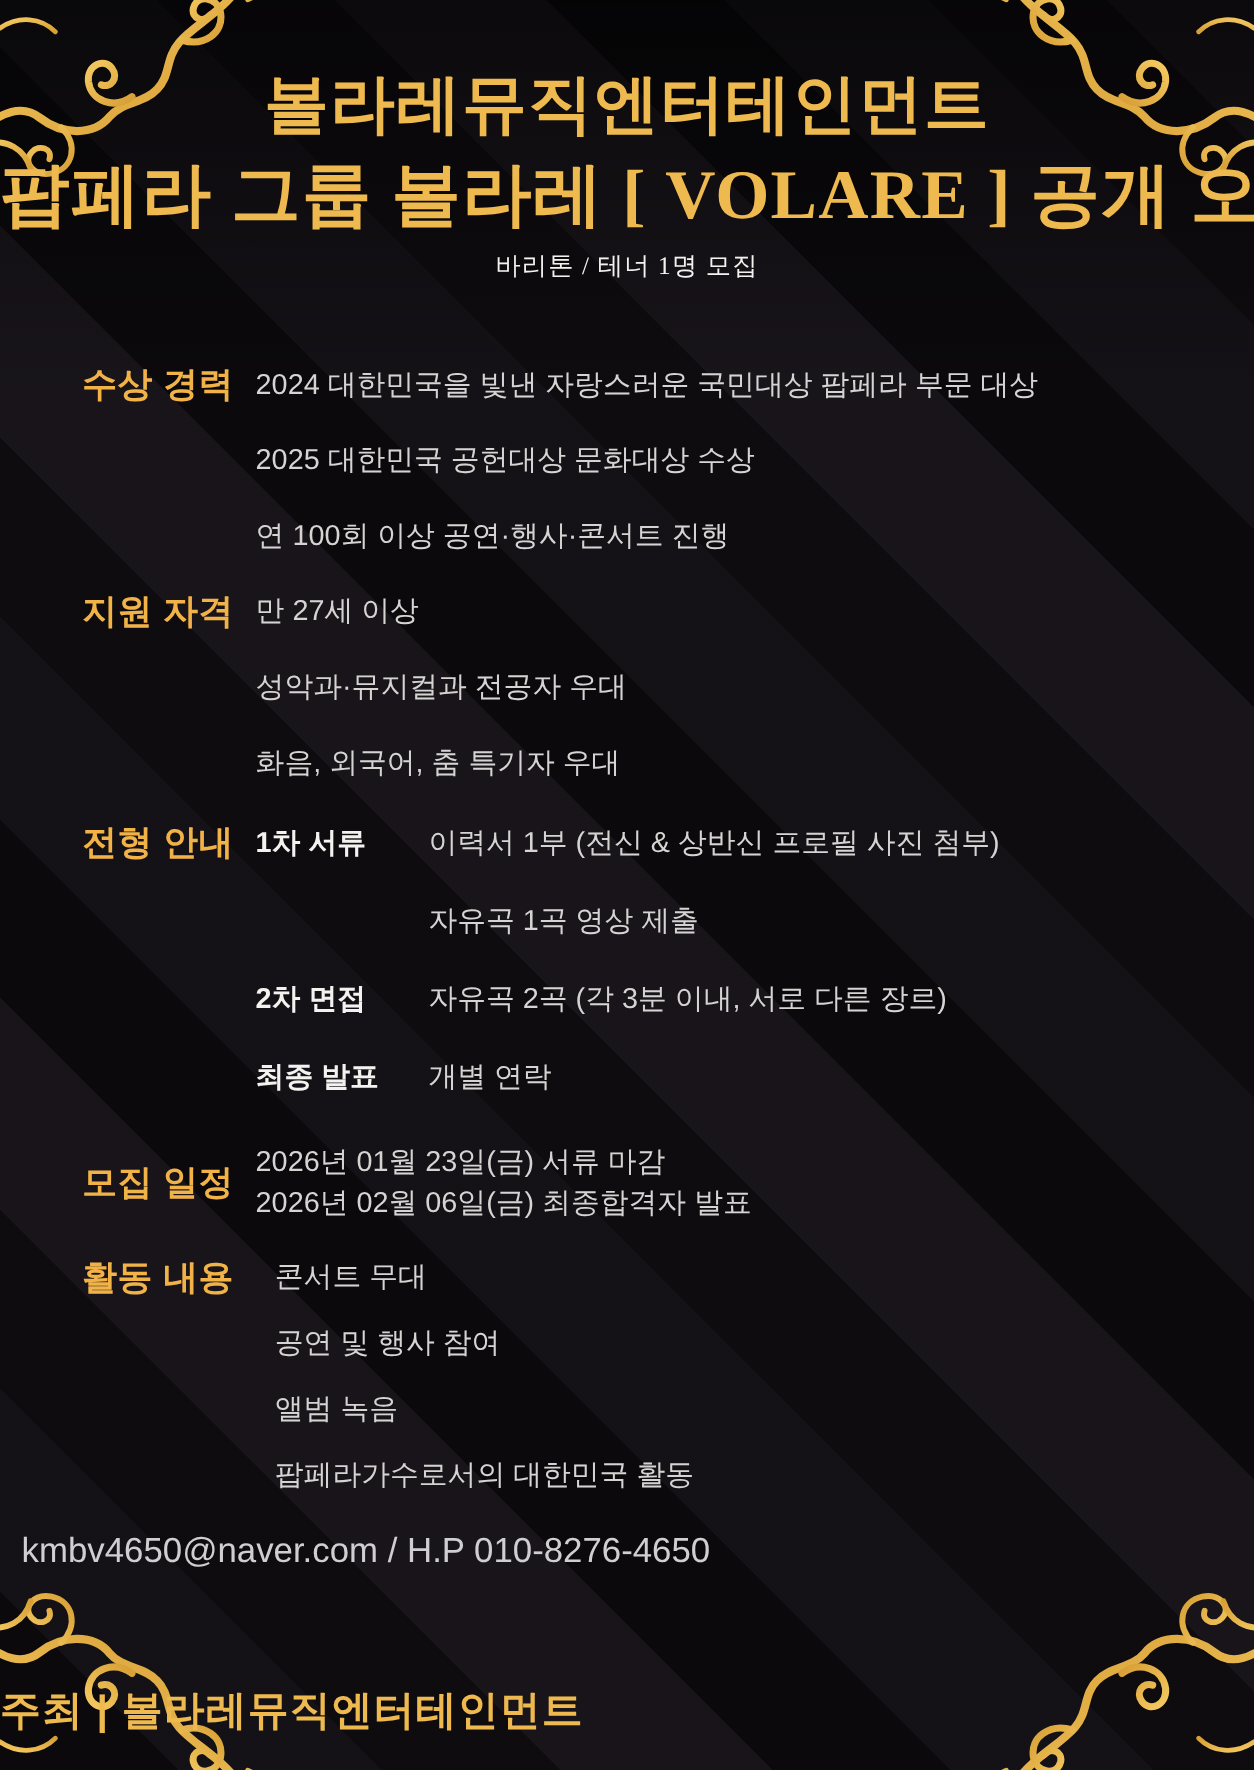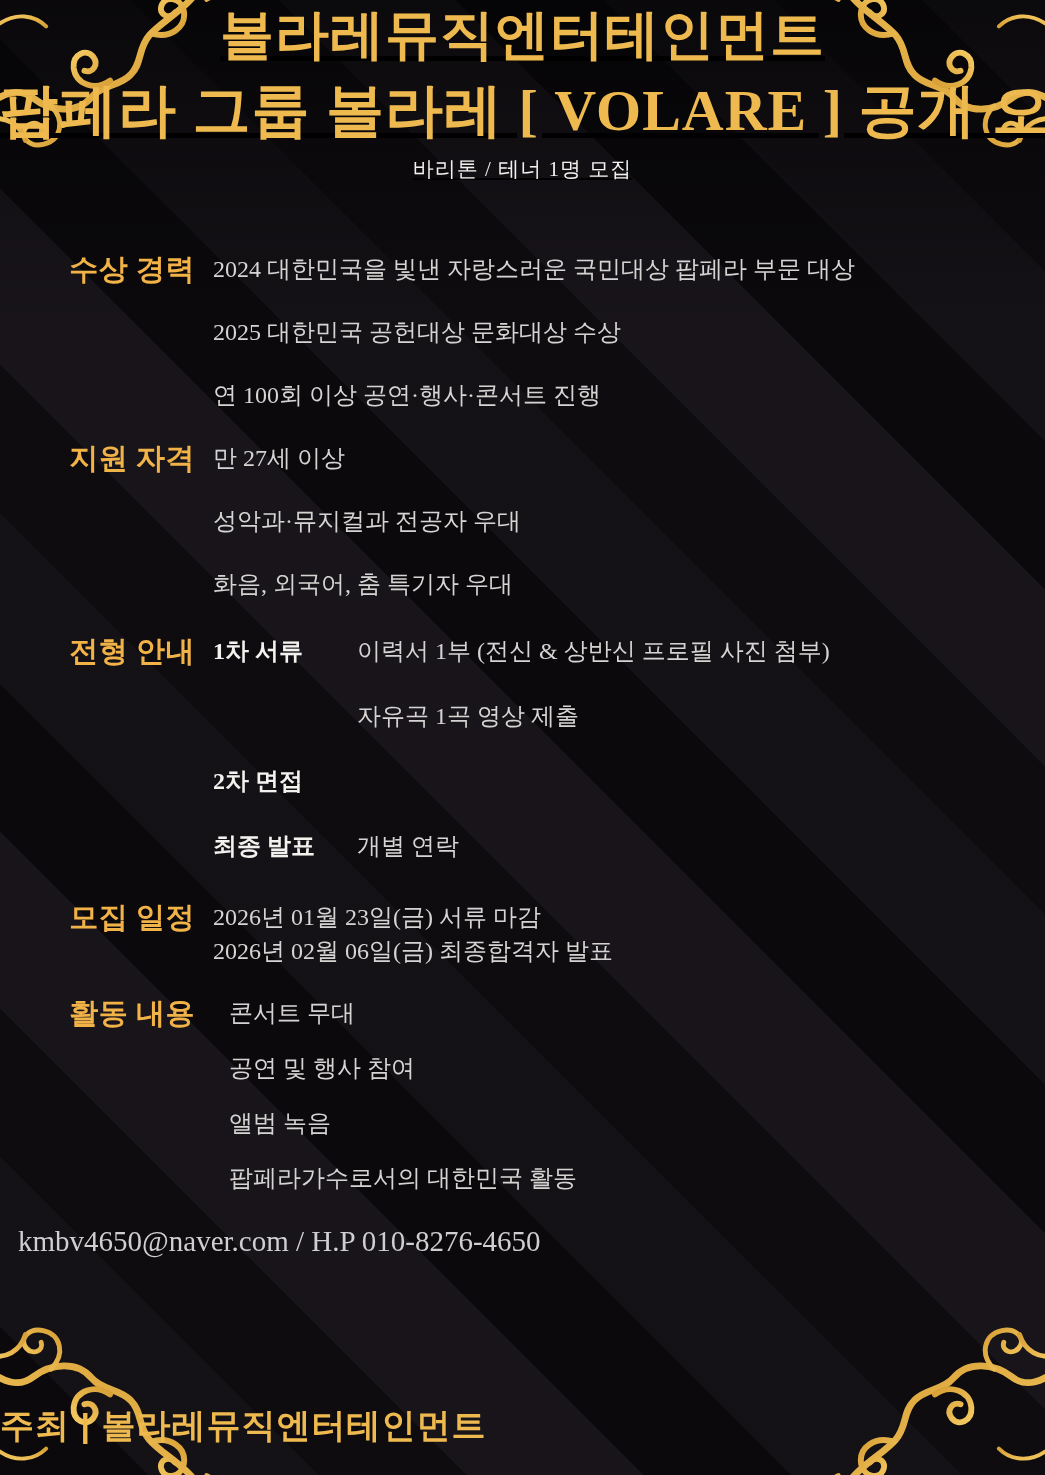--- a/index.html
+++ b/index.html
@@ -27,42 +27,42 @@
   }
 
   
   .corner { position: absolute; width: 295px; height: 295px; pointer-events: none; }
   .corner.tl { top: -6px; left: -6px; }
   .corner.tr { top: -6px; right: -6px; transform: scaleX(-1); }
   .corner.bl { bottom: -6px; left: -6px; transform: scaleY(-1); }
   .corner.br { bottom: -6px; right: -6px; transform: scale(-1,-1); }
 
   
-  .poster-header { text-align: center; position: relative; text-decoration: underline; }
+  .poster-header { padding-top: 52px; text-align: center; position: relative; }
   .title-line {
     font-family: "Liberation Serif", serif;
     font-weight: bold;
     color: var(--gold-title, #EEB94E);
     white-space: nowrap;
     letter-spacing: 1px;
   }
   .title-1 { font-size: 54px; line-height: 70px; }
   .title-2 { font-size: 58px; line-height: 74px; margin-top: 4px; }
   .subtitle {
     font-family: "Liberation Serif", serif;
     color: var(--white-text, #F4F2EF);
     font-size: 21px;
     line-height: 42px;
     margin-top: 0;
     letter-spacing: 1px;
   }
 
   
   .poster-main { position: relative; margin-top: 62px; }
-  .section { display: flex; align-items: flex-start; font-family: Liberation Serif, serif; }
+  .section { display: flex; align-items: flex-start; }
   .section-label {
     flex: 0 0 195px;
     text-align: right;
     font-weight: bold;
     font-size: 29px;
     line-height: 34px;
     color: var(--gold-label, #F1B247);
     letter-spacing: 0.5px;
   }
   .section-content {
@@ -72,21 +72,21 @@
     color: var(--body-text, #D6D4D2);
   }
   .row { margin-bottom: 29px; white-space: nowrap; }
   .row:last-child { margin-bottom: 29px; }
 
   .section.process { margin-top: 4px; }
   .step-row { display: flex; margin-bottom: 31px; white-space: nowrap; }
   .step-name { flex: 0 0 122px; font-weight: bold; color: var(--white-text, #F4F2EF); }
   .step-text { margin-left: 22px; color: var(--body-text, #D6D4D2); }
 
-  .section.schedule { margin-top: 6px; }
+  .section.schedule { margin-top: 6px; align-items: center; }
   .section.schedule .row { margin-bottom: 0; }
 
   .section.activities { margin-top: 28px; gap: 16px; }
   .section.activities .row { margin-bottom: 21px; }
 
   .section.contact { margin-top: 8px; }
   .section.contact .section-label { font-size: 30px; }
   .section.contact .section-content { font-size: 29px; color: #D0CED1; }
 
   
@@ -172,20 +172,21 @@
         <div class="step-row">
           <span class="step-name">1차 서류</span>
           <span class="step-text">이력서 1부 (전신 &amp; 상반신 프로필 사진 첨부)</span>
         </div>
         <div class="step-row">
           <span class="step-name"></span>
           <span class="step-text">자유곡 1곡 영상 제출</span>
         </div>
         <div class="step-row">
           <span class="step-name">2차 면접</span>
+          <span class="step-text">자유곡 2곡 (각 3분 이내, 서로 다른 장르)</span>
         </div>
         <div class="step-row">
           <span class="step-name">최종 발표</span>
           <span class="step-text">개별 연락</span>
         </div>
       </div>
     </section>
 
     <section class="section schedule">
       <div class="section-label">모집 일정</div>

